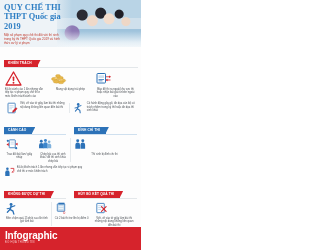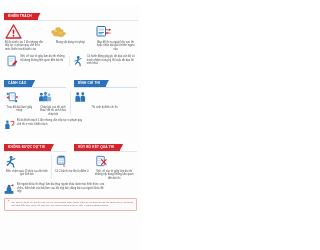--- a/index.html
+++ b/index.html
@@ -107,20 +107,29 @@
   .brandsub{
     position:absolute;left:5px;top:15px;color:#f7c9cb;font-size:2.6px;letter-spacing:.3px;
   }
   .fline{position:absolute;left:0;top:0;width:141px;height:.8px;background:#fff;}
 </style>
 </head>
 <body>
 
 <div class="page">
 
+  <div class="header">
+    <div class="hdr-photo"></div>
+    <div class="hdr-fade"></div>
+    <div class="hdr-text">
+      <div class="t1">QUY CHẾ THI</div>
+      <div class="t2">THPT Quốc gia 2019</div>
+      <div class="sub">Một số phạm quy chế thi đối với thí sinh trong kỳ thi THPT Quốc gia 2019 và hình thức xử lý vi phạm</div>
+    </div>
+  </div>
 
   <div class="tagrow">
     <span class="tag red">KHIỂN TRÁCH</span>
     <div class="tagrule"></div>
   </div>
 
   <div class="row">
     <div class="cell c3">
       <span class="icon">
         <svg width="17" height="15" viewBox="0 0 34 30">
@@ -322,14 +331,19 @@
       </svg>
     </span>
     <span class="tx">Để người khác thi thay/ làm bài thay người khác dưới mọi hình thức; sửa chữa, thêm bớt vào bài làm sau khi nộp bài; dùng bài của người khác để nộp</span>
   </div>
 
   <div class="note">
     <span class="star">*</span>
     <span class="nt">Thí sinh bị tước bỏ quyền vào học ở các trường ngay trong năm đó và tước bỏ quyền tham dự kỳ thi trong hai năm tiếp theo hoặc đề nghị truy cứu trách nhiệm hình sự nếu vi phạm nghiêm trọng.</span>
   </div>
 
+  <div class="footer">
+    <div class="fline"></div>
+    <div class="brand">Infographic</div>
+    <div class="brandsub">ĐỒ HỌA THÔNG TIN</div>
+  </div>
 
 </div>
 
 </body></html>

